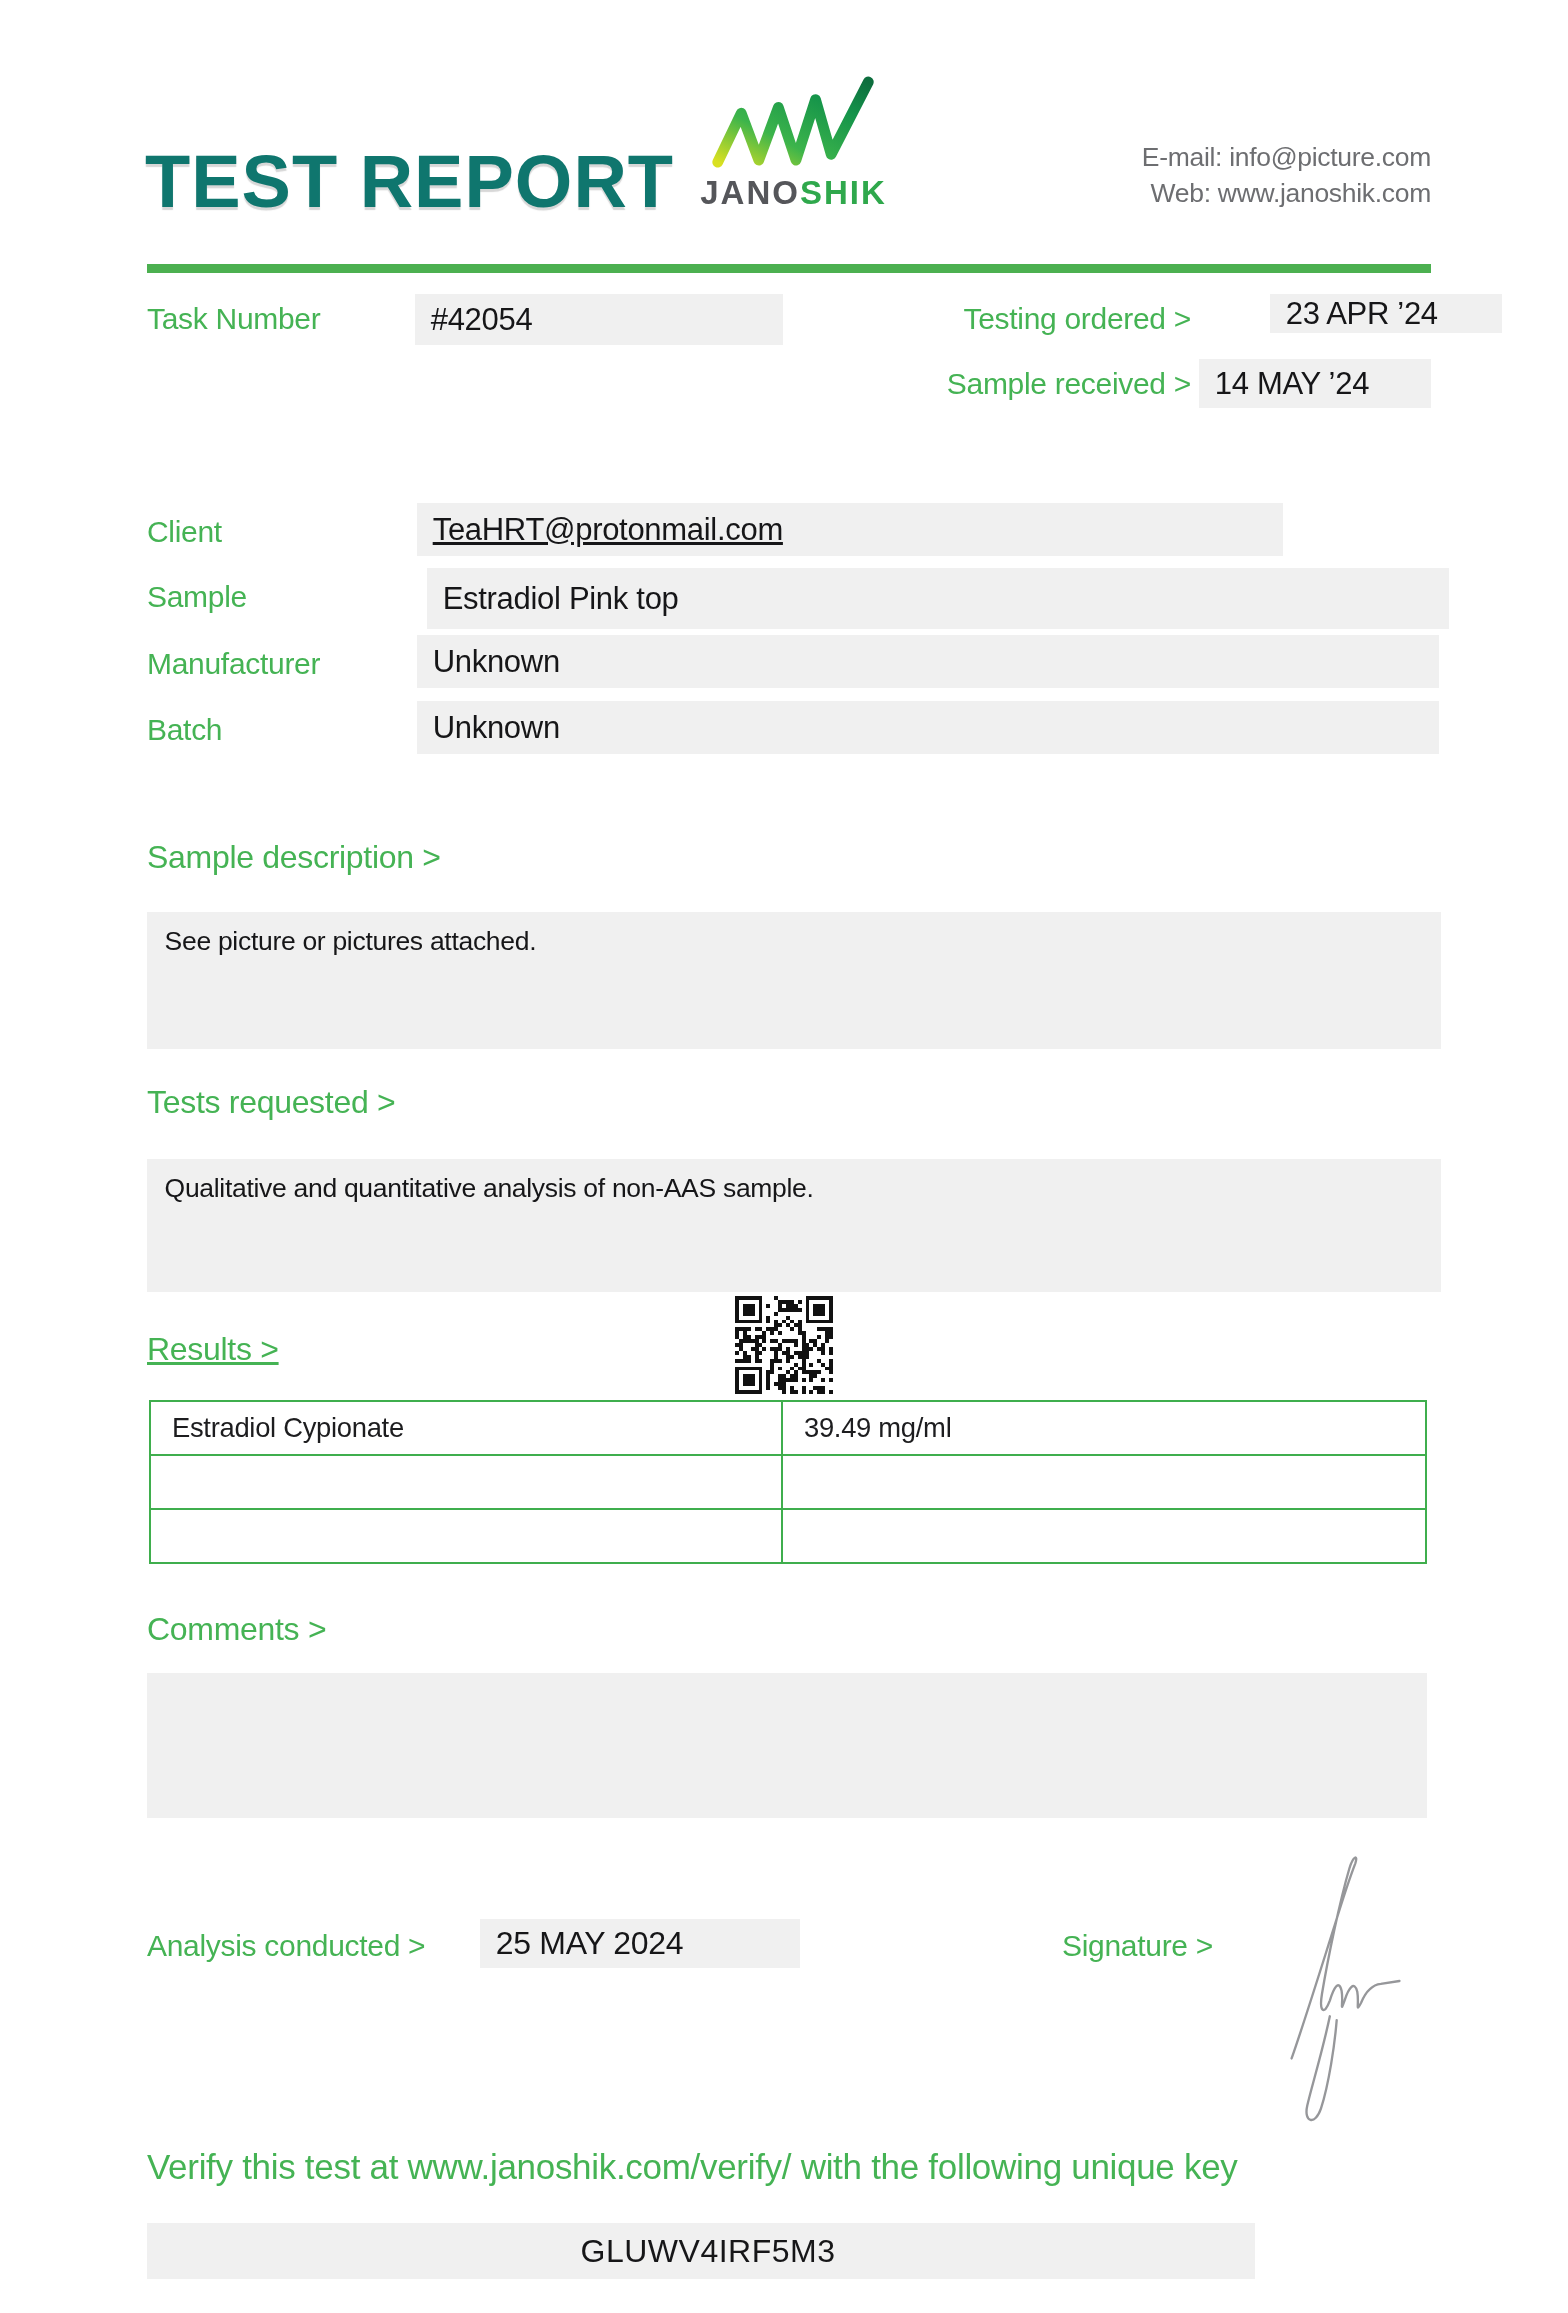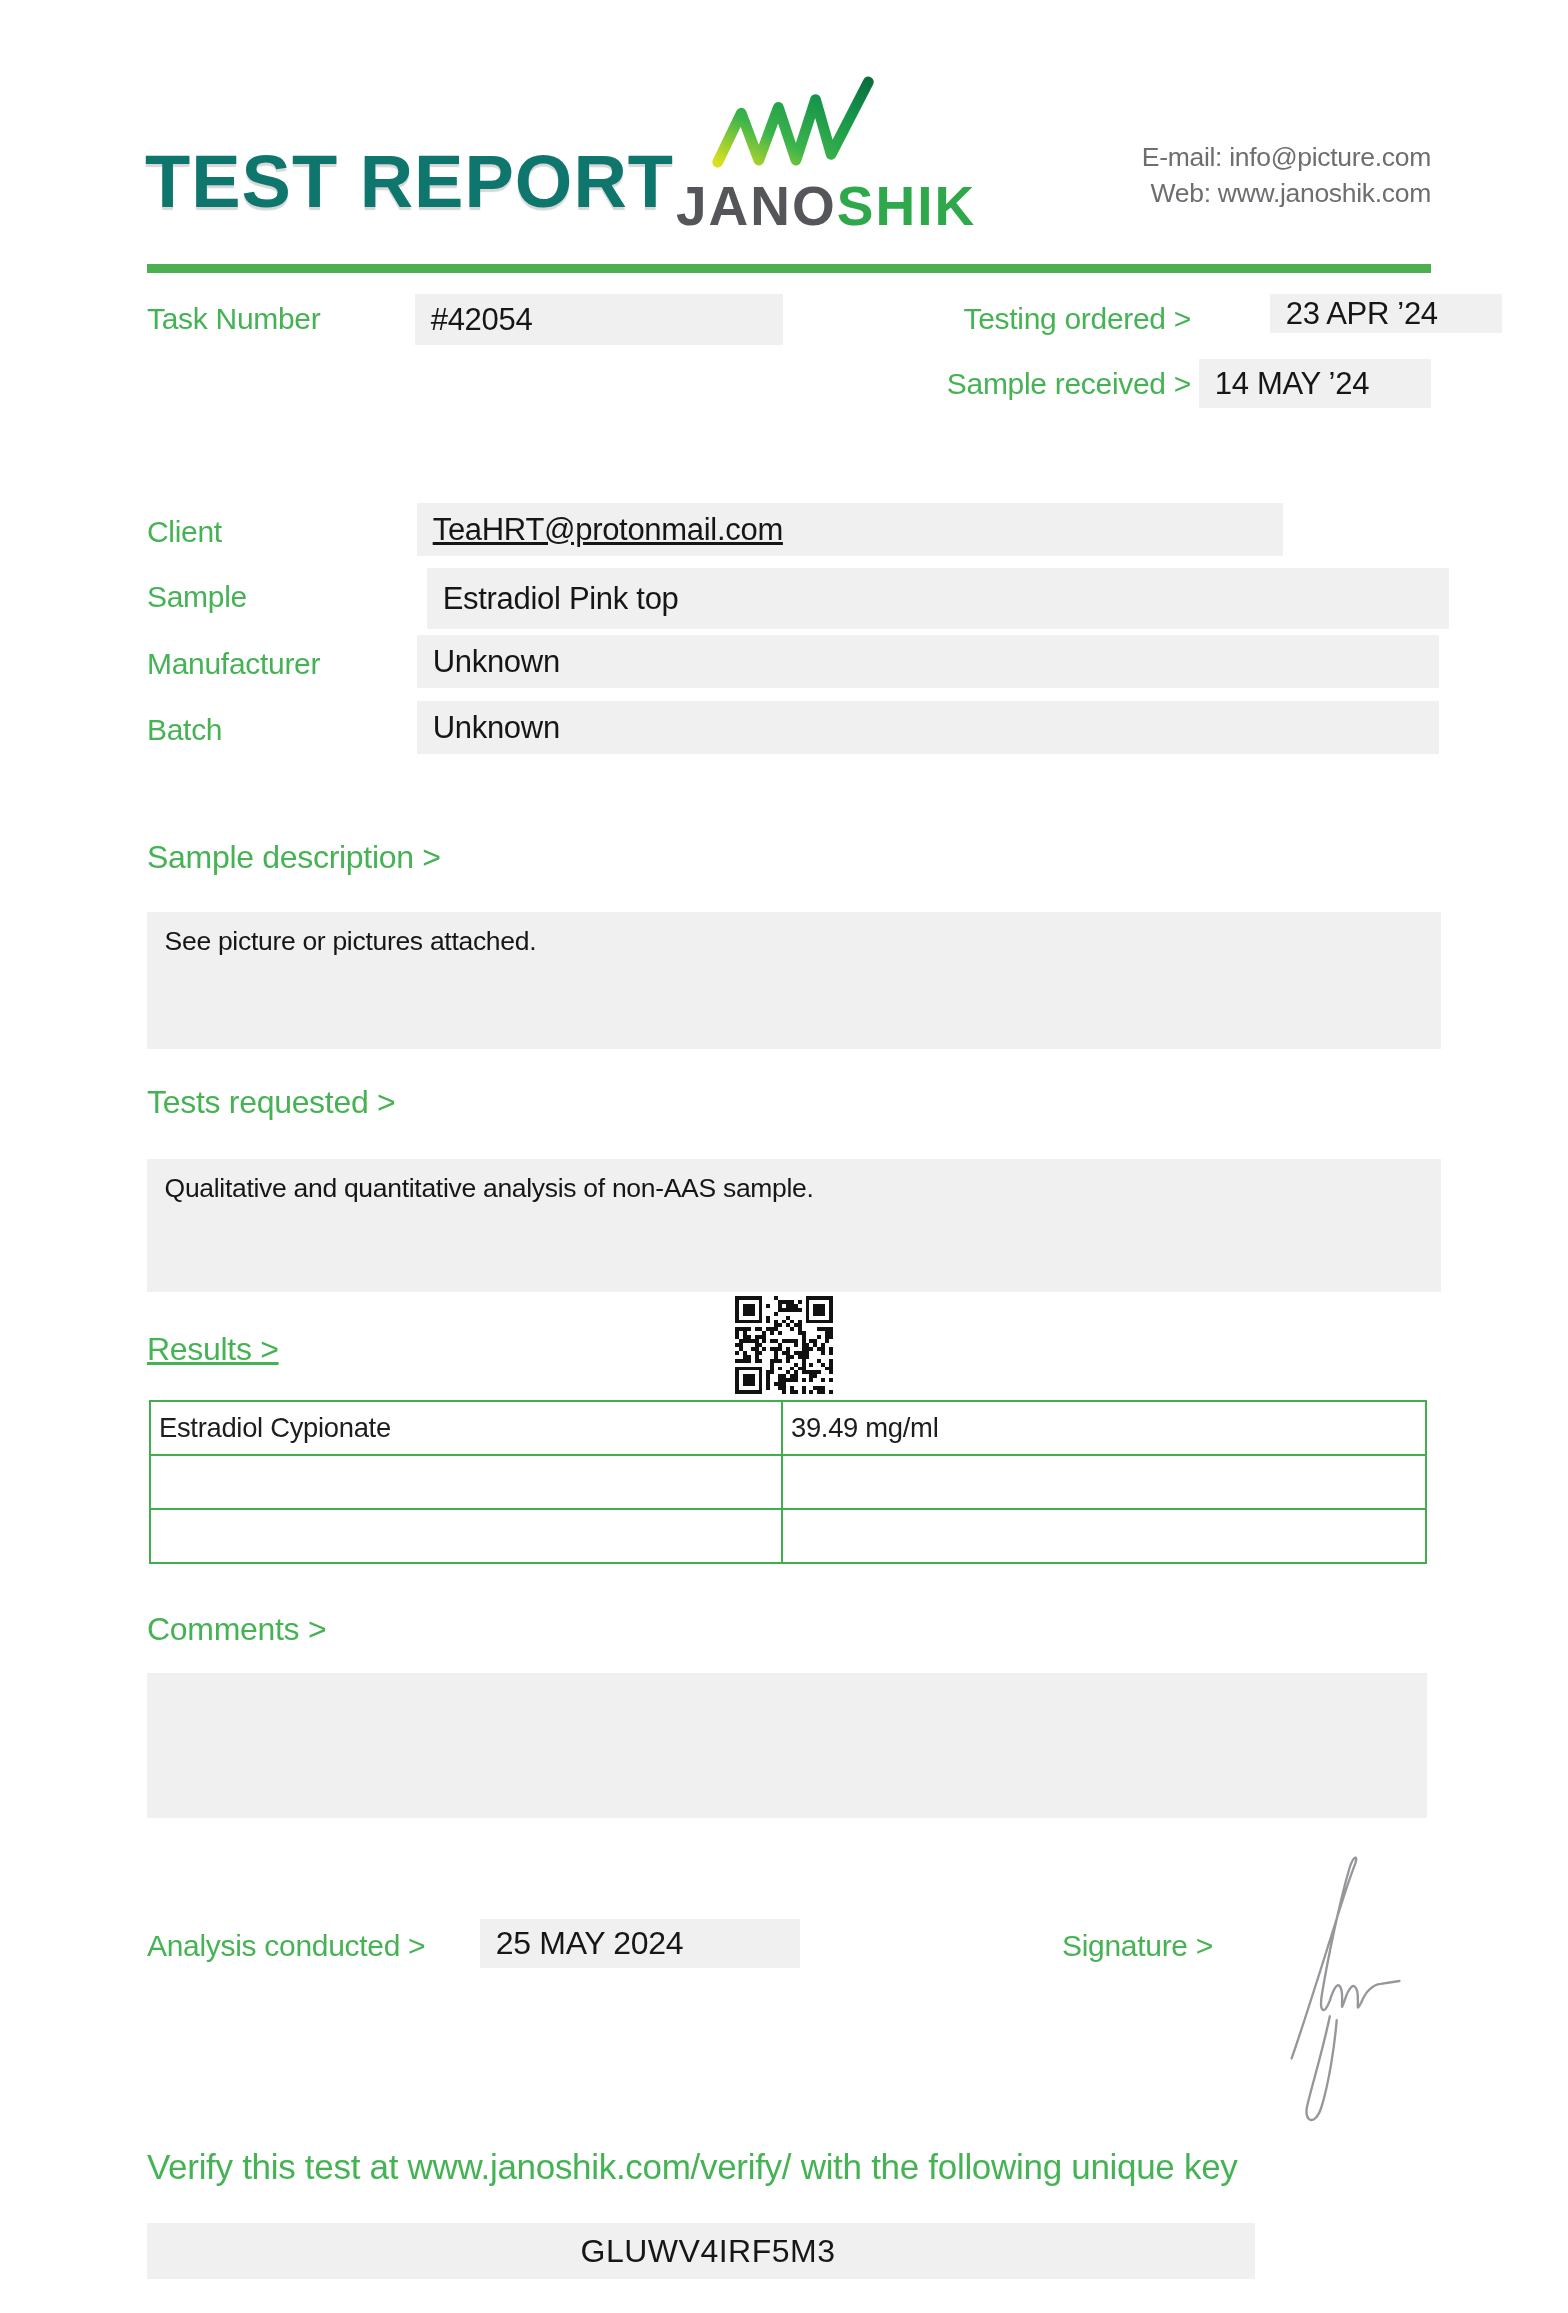--- a/index.html
+++ b/index.html
@@ -9,21 +9,21 @@
     position:relative; width:1568px; height:2313px; background:#fff;
     overflow:hidden; letter-spacing:-0.3px;
   }
   .abs { position:absolute; }
 
   
   .report-title { left:145px; top:139px; font-size:74px; font-weight:bold;
     color:#0f766e; letter-spacing:1px; text-shadow:0 2.9px 1px rgba(140,140,140,0.35); }
   .logo-wrap { left:676px; top:74px; width:235px; text-align:center; }
   .logo-icon { display:block; margin:0 auto; }
-  .logo-word { font-size:55px; font-weight:bold; letter-spacing:2px; margin-top:2px; }
+  .logo-word { font-size:33px; font-weight:bold; letter-spacing:2px; margin-top:2px; }
   .logo-word .dark { color:#55565a; }
   .logo-word .green { color:#2fa84c; }
   .contact { right:137px; top:139px; text-align:right; font-size:26.5px;
     color:#6d6e71; line-height:36px; }
 
   .rule { left:147px; top:264px; width:1284px; height:8.8px; background:#4cb050; }
 
   
   .glabel { color:#45b354; font-size:30px; }
   .vbox { background:#f0f0f0; font-size:31px; color:#161618;
@@ -32,21 +32,21 @@
   .meta-label-right { text-align:right; }
 
   
   .heading { color:#45b354; font-size:32px; }
   .graybox { background:#f0f0f0; font-size:26.5px; color:#161618;
     padding:13.7px 17.6px; }
 
   
   .rtable { left:149px; top:1400px; width:1278px; border-collapse:collapse; }
   .rtable td { border:2.9px solid #3fae4d; height:54px; font-size:27.4px;
-    padding-left:8px; background:#fff; }
+    padding-left:21px; background:#fff; }
   .rtable td.c1 { width:632px; }
 
   .verify-line { left:147px; top:2147px; width:1294px; color:#45b354; font-size:35px; }
   .key-bar { left:147px; top:2223px; width:1108px; height:56px; background:#f0f0f0;
     display:flex; align-items:center; justify-content:center;
     font-size:32px; color:#161618; letter-spacing:0.5px;padding-left:14px; }
 
   .qr { left:735px; top:1296px; width:98px; height:98px; }
   .sig { left:1270px; top:1831px; width:153px; height:300px; }
 </style>

